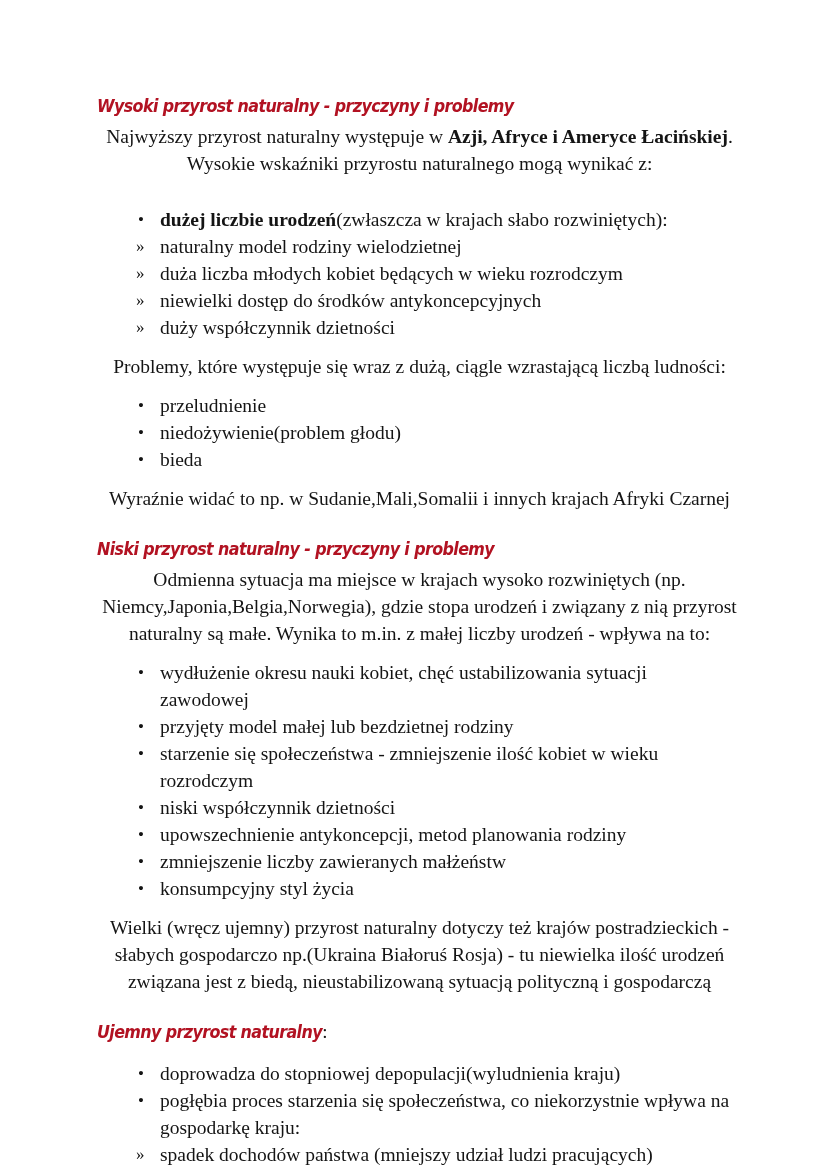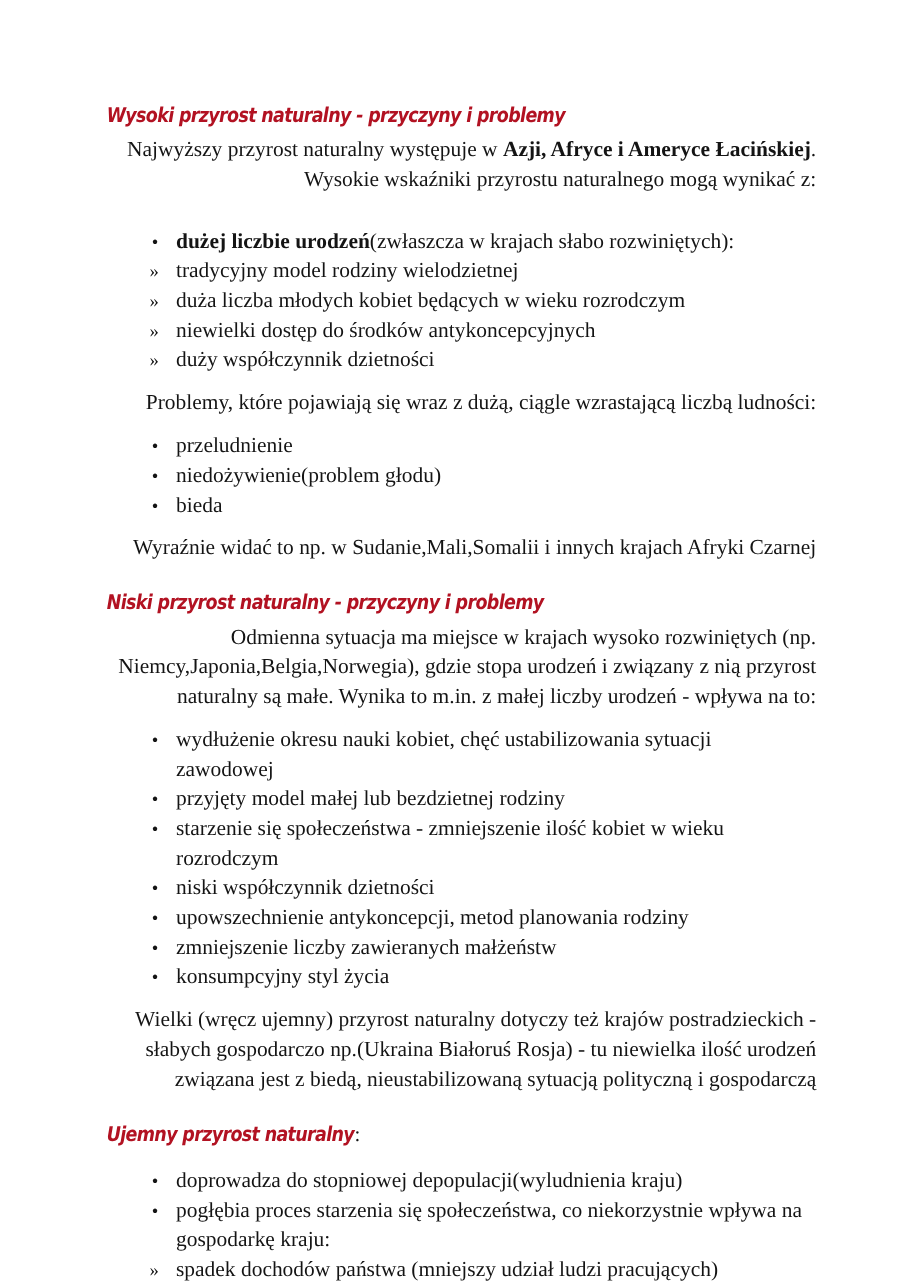--- a/index.html
+++ b/index.html
@@ -63,21 +63,21 @@
 
   .h-gap-1 { height: 6px; }
 
   
   p.body {
     margin: 0;
     padding: 0;
     font-size: 19.5px;
     line-height: 27px;
     color: #141414;
-    text-align: right;
+    text-align: center;
   }
   p.body b { font-weight: 700; }
 
   
   ul.lvl {
     list-style: none;
     margin: 12px;
     padding: 0;
   }
   ul.lvl > li {
@@ -121,27 +121,27 @@
     <h2 class="section-heading"><span>Wysoki przyrost naturalny - przyczyny i problemy</span></h2>
 
     <div class="h-gap-1"></div>
 
     <p class="body"><span>Najwyższy przyrost naturalny występuje w </span><b>Azji, Afryce i Ameryce Łacińskiej</b><span>. Wysokie wskaźniki przyrostu naturalnego mogą wynikać z:</span></p>
 
     <div class="sp-md"></div>
 
     <ul class="lvl">
       <li class="dot"><b>dużej liczbie urodzeń</b><span>(zwłaszcza w krajach słabo rozwiniętych):</span></li>
-      <li class="chev">tradycyjny model rodziny wielodzietnej</li>
+      <li class="chev">naturalny model rodziny wielodzietnej</li>
       <li class="chev">duża liczba młodych kobiet będących w wieku rozrodczym</li>
       <li class="chev">niewielki dostęp do środków antykoncepcyjnych</li>
       <li class="chev">duży współczynnik dzietności</li>
     </ul>
 
-    <p class="body">Problemy, które pojawiają się wraz z dużą, ciągle wzrastającą liczbą ludności:</p>
+    <p class="body">Problemy, które występuje się wraz z dużą, ciągle wzrastającą liczbą ludności:</p>
 
     <ul class="lvl">
       <li class="dot">przeludnienie</li>
       <li class="dot">niedożywienie(problem głodu)</li>
       <li class="dot">bieda</li>
     </ul>
 
     <p class="body">Wyraźnie widać to np. w Sudanie,Mali,Somalii i innych krajach Afryki Czarnej</p>
 
     <div class="sp-lg"></div>

